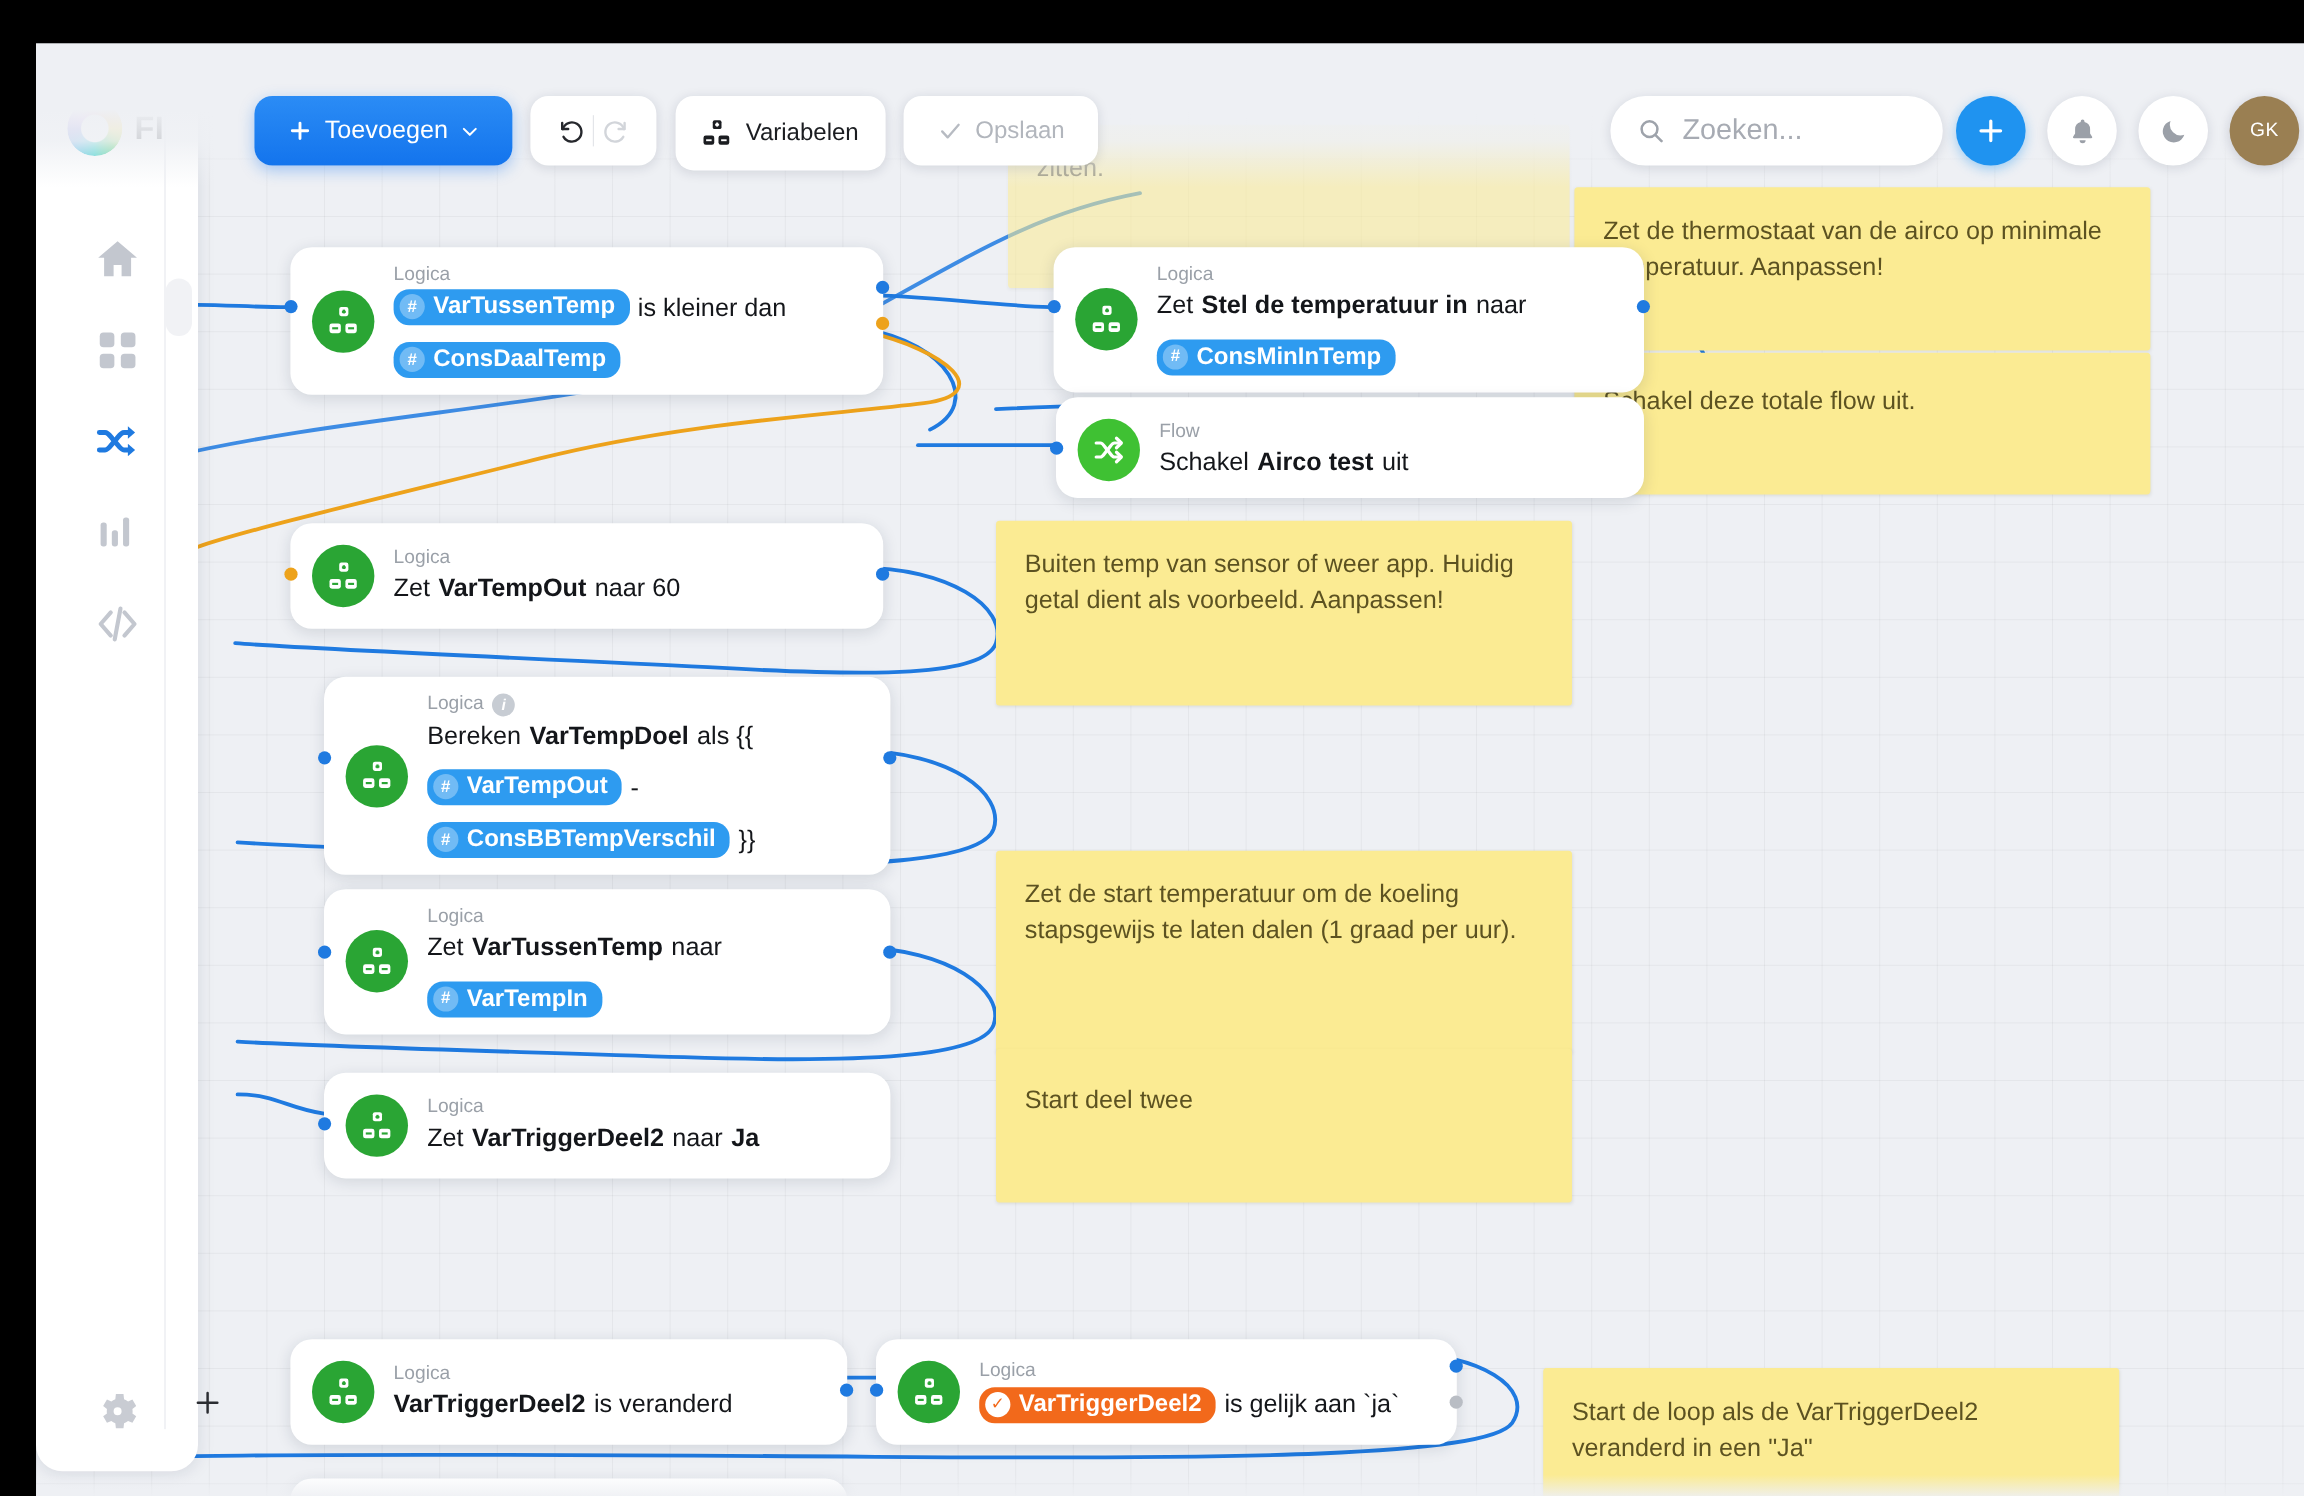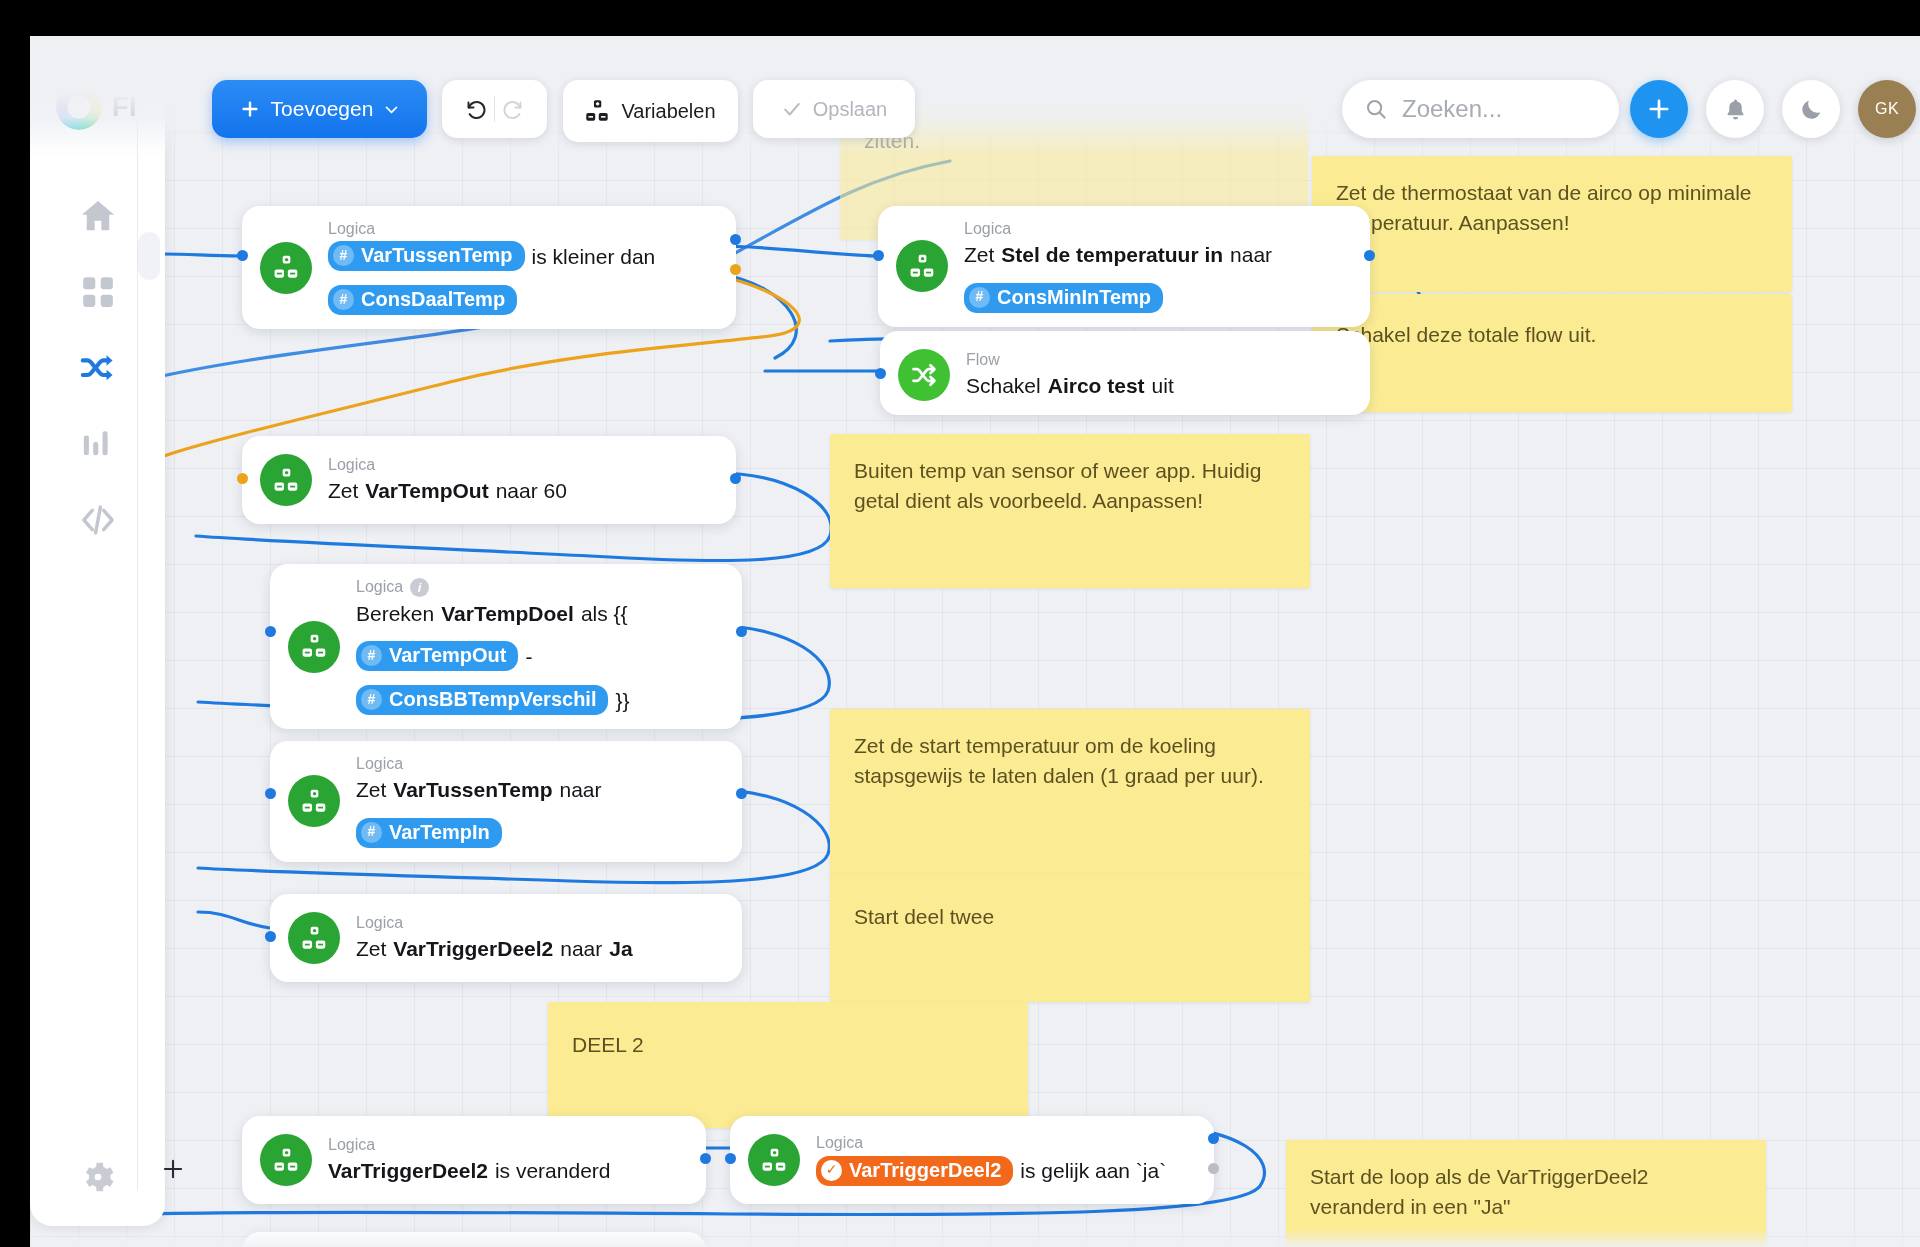--- a/index.html
+++ b/index.html
@@ -208,21 +208,20 @@
 
     <div class="note" style="left:1282px;top:258px;width:432px;height:70px;padding-top:26px;">Schakel deze totale flow uit.</div>
 
     <div class="note" style="left:800px;top:398px;width:432px;height:110px;">Buiten temp van sensor of weer app. Huidig getal dient als voorbeeld. Aanpassen!</div>
 
 
     <div class="note" style="left:800px;top:673px;width:432px;height:124px;">Zet de start temperatuur om de koeling stapsgewijs te laten dalen (1 graad per uur).</div>
 
     <div class="note" style="left:800px;top:838px;width:432px;height:78px;padding-top:28px;">Start deel twee</div>
 
-    <div class="note" style="left:518px;top:966px;width:432px;height:76px;padding-top:28px;">DEEL 2</div>
 
     <div class="note" style="left:1256px;top:1104px;width:432px;height:96px;">Start de loop als de VarTriggerDeel2 veranderd in een "Ja"</div>
 
     <div class="node" style="left:212px;top:170px;width:450px;">
       <div class="port blue" style="left:-5px;top:44px;"></div>
       <div class="port blue" style="right:-5px;top:28px;"></div>
       <div class="port orange" style="right:-5px;top:58px;"></div>
       <div class="nic logic">
         <svg width="27" height="27" viewBox="0 0 24 24">
             <rect x="8.6" y="1.6" width="6.8" height="6.8" rx="1.6" fill="#fff"></rect>

